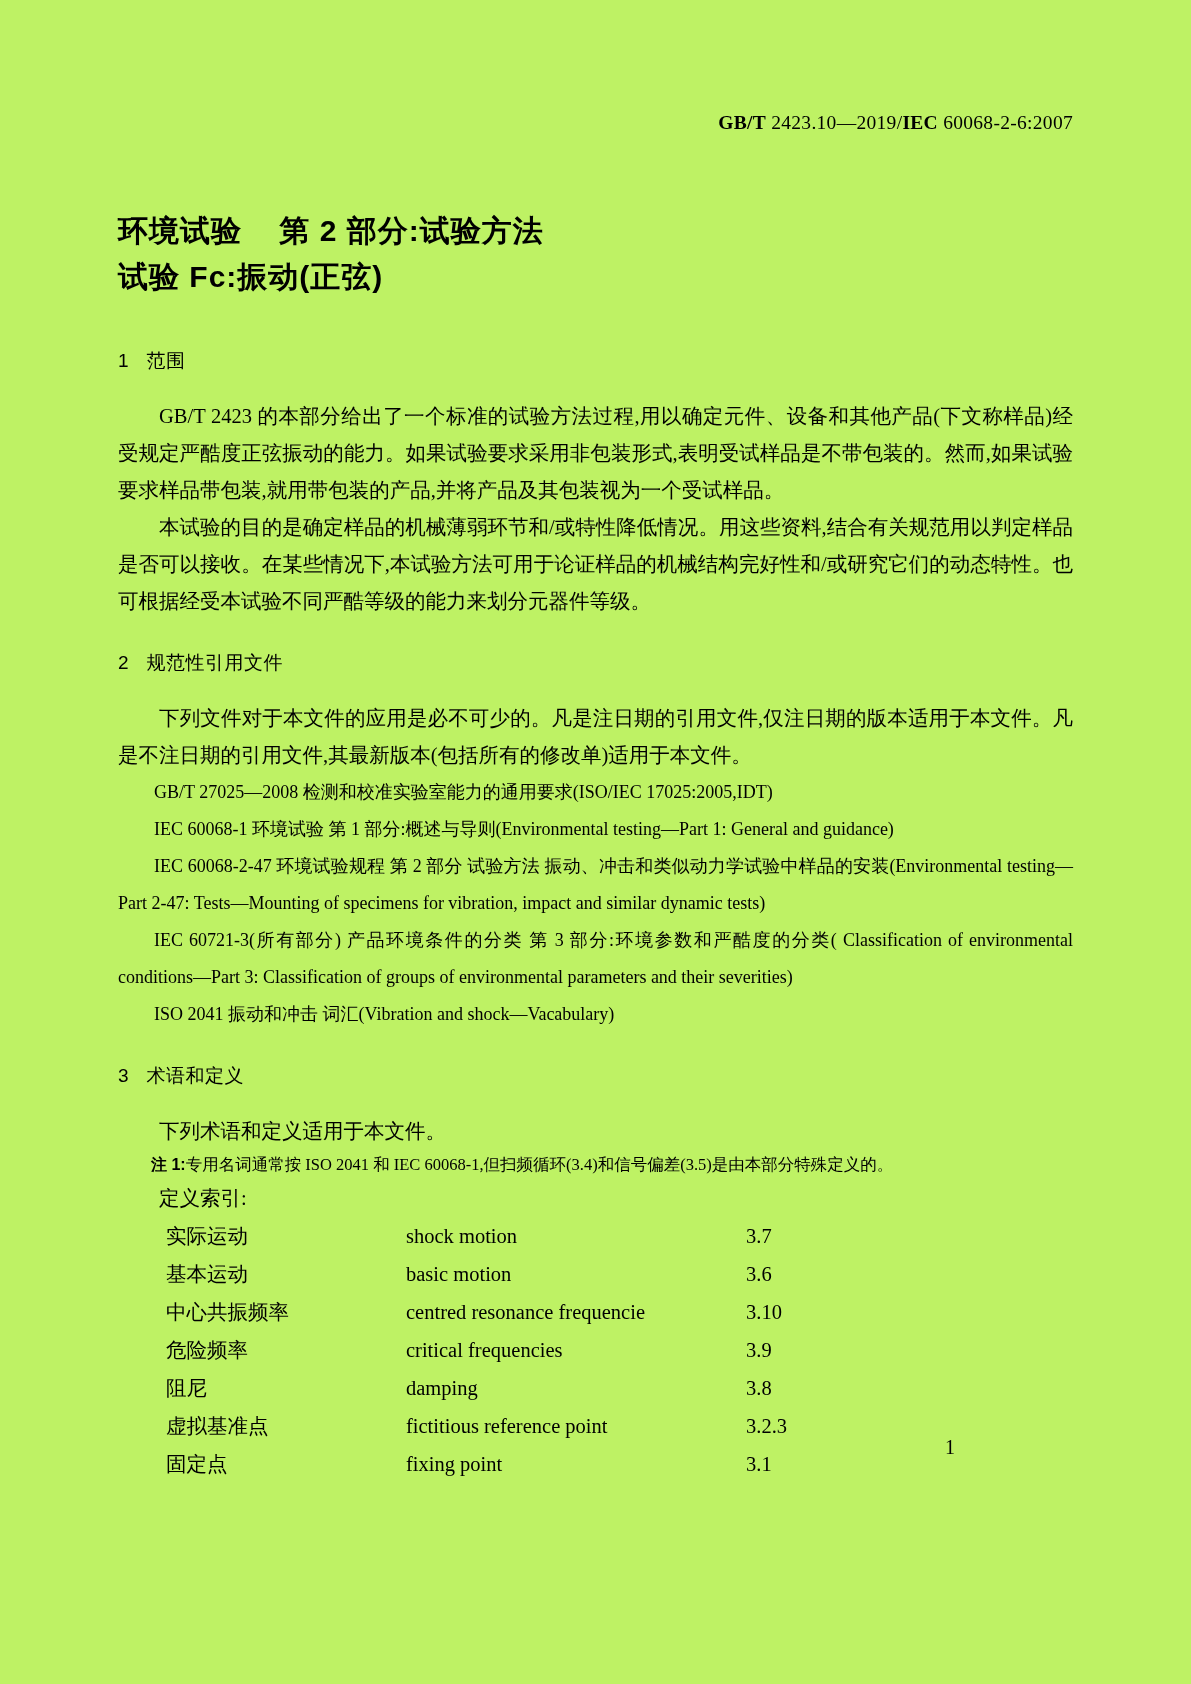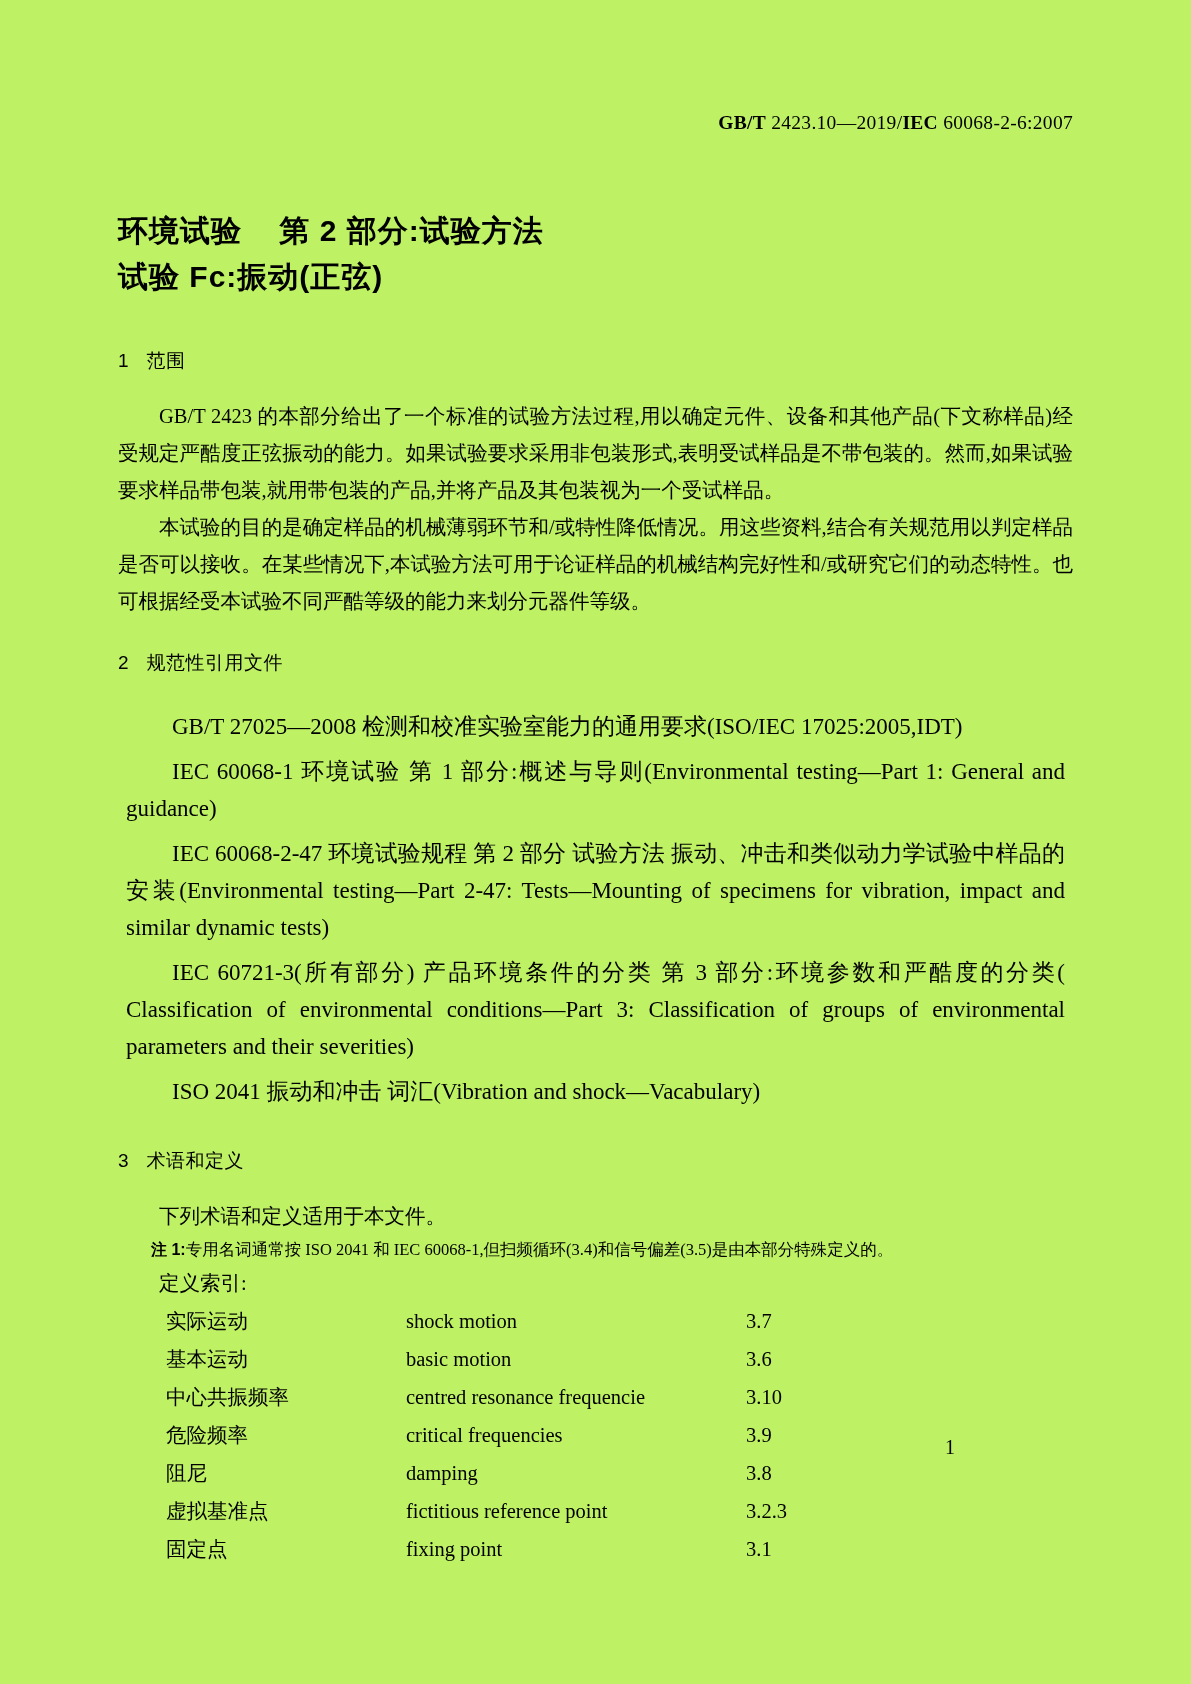--- a/index.html
+++ b/index.html
@@ -87,23 +87,23 @@
     margin: 0;
     padding: 0;
     font-size: 20.5px;
     line-height: 37px;
     text-align: justify;
     text-justify: inter-ideograph;
     text-indent: 2em;
     letter-spacing: 0px;
   }
   p.ref {
-    margin: 8px;
-    padding: 0;
-    font-size: 23px;
+    margin: 0;
+    padding: 0;
+    font-size: 18px;
     line-height: 37px;
     text-align: justify;
     text-justify: inter-ideograph;
     text-indent: 2em;
   }
   p.note {
     margin: 0;
     padding: 0;
     font-size: 16.5px;
     line-height: 30px;
@@ -158,20 +158,21 @@
     <div class="flow">
 
       <h2 class="section-head">1   范围</h2>
       <div class="gap-after-head"></div>
       <p class="body">GB/T 2423 的本部分给出了一个标准的试验方法过程,用以确定元件、设备和其他产品(下文称样品)经受规定严酷度正弦振动的能力。如果试验要求采用非包装形式,表明受试样品是不带包装的。然而,如果试验要求样品带包装,就用带包装的产品,并将产品及其包装视为一个受试样品。</p>
       <p class="body">本试验的目的是确定样品的机械薄弱环节和/或特性降低情况。用这些资料,结合有关规范用以判定样品是否可以接收。在某些情况下,本试验方法可用于论证样品的机械结构完好性和/或研究它们的动态特性。也可根据经受本试验不同严酷等级的能力来划分元器件等级。</p>
 
       <div class="gap-before-head"></div>
       <h2 class="section-head">2   规范性引用文件</h2>
       <div class="gap-after-head"></div>
+      <p class="body">下列文件对于本文件的应用是必不可少的。凡是注日期的引用文件,仅注日期的版本适用于本文件。凡是不注日期的引用文件,其最新版本(包括所有的修改单)适用于本文件。</p>
       <p class="ref">GB/T 27025—2008   检测和校准实验室能力的通用要求(ISO/IEC 17025:2005,IDT)</p>
       <p class="ref">IEC 60068-1   环境试验   第 1 部分:概述与导则(Environmental testing—Part 1: General and guidance)</p>
       <p class="ref">IEC 60068-2-47   环境试验规程   第 2 部分 试验方法   振动、冲击和类似动力学试验中样品的安装(Environmental testing—Part 2-47: Tests—Mounting of specimens for vibration, impact and similar dynamic tests)</p>
       <p class="ref">IEC 60721-3(所有部分)   产品环境条件的分类   第 3 部分:环境参数和严酷度的分类( Classification of environmental conditions—Part 3: Classification of groups of environmental parameters and their severities)</p>
       <p class="ref">ISO 2041 振动和冲击   词汇(Vibration and shock—Vacabulary)</p>
 
       <div class="gap-before-head"></div>
       <h2 class="section-head">3   术语和定义</h2>
       <div class="gap-after-head"></div>
       <p class="body">下列术语和定义适用于本文件。</p>

